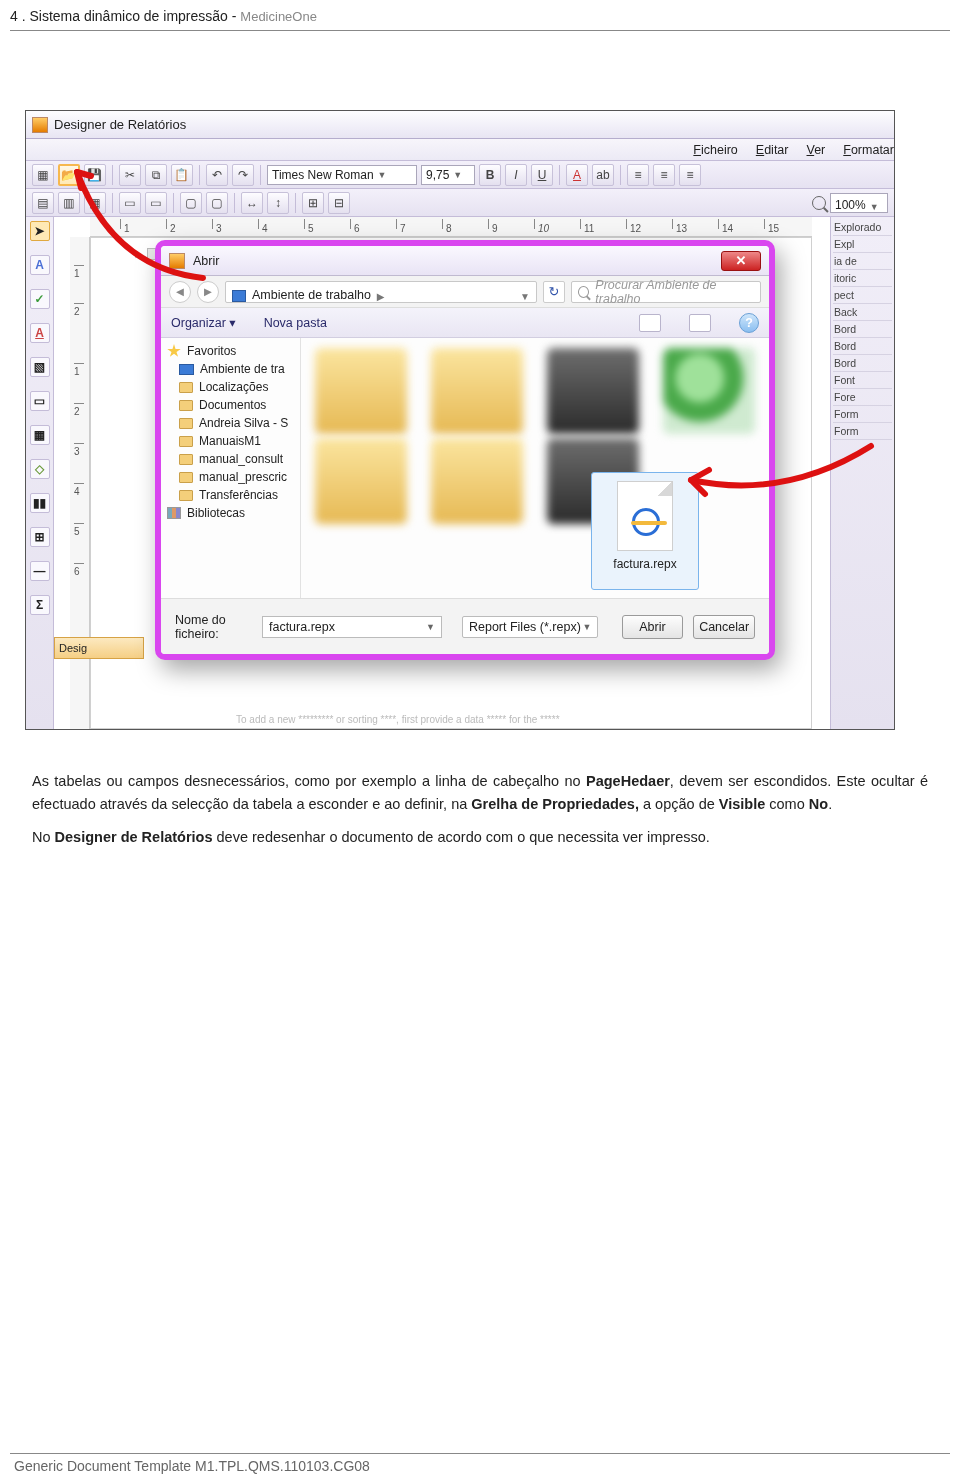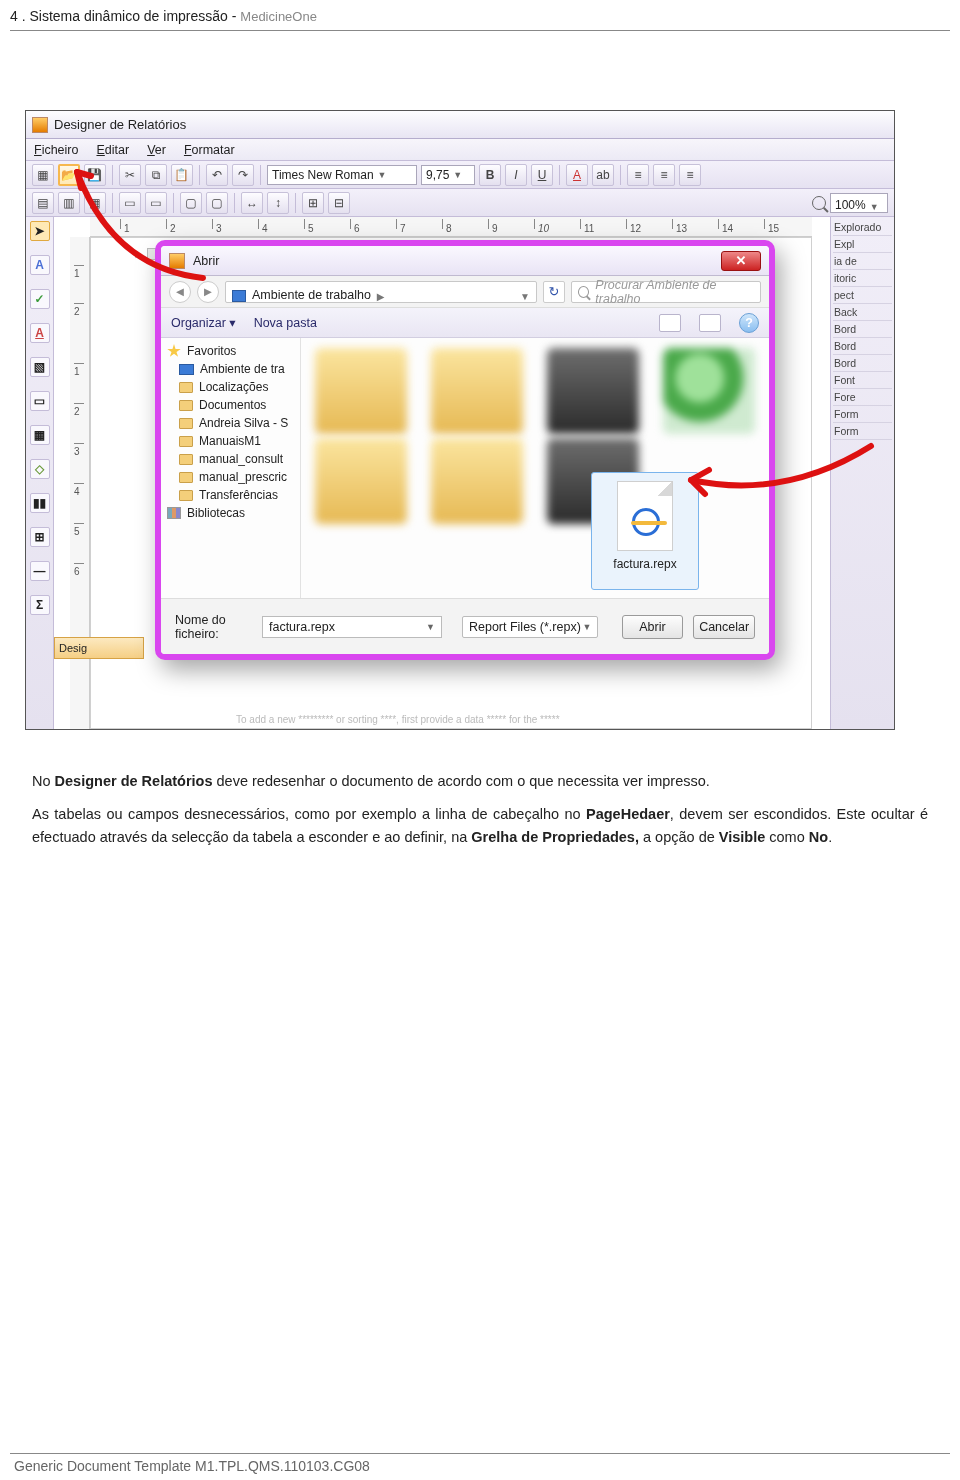--- a/index.html
+++ b/index.html
@@ -52,20 +52,21 @@
     background:linear-gradient(#ffcc66,#e57c00);border:1px solid #b86;
   }
   .menubar {
     height: 22px;
     background: linear-gradient(#f7f5fb,#eceaf5);
     border-bottom: 1px solid #c4bcd8;
     display:flex;align-items:center;
     padding-left:8px;
     font-size:12.5px;
     gap: 18px;
+    justify-content: flex-end;
   }
   .menubar span { text-decoration: underline; text-decoration-color: transparent; }
   .menubar span::first-letter { text-decoration: underline; }
   .toolbar1, .toolbar2 {
     height: 28px;
     background: linear-gradient(#f3f0fa,#e6e2f1);
     border-bottom:1px solid #c4bcd8;
     display:flex;align-items:center;
     padding: 0 6px;
     gap: 4px;
@@ -166,21 +167,21 @@
     display:flex;align-items:flex-end;padding:0 6px;gap:6px;
   }
   .crumb .deskic{width:14px;height:12px;background:#3b7bd6;border:1px solid #2a5aa0;}
   .crumb .carrow{color:#777;font-size:10px;}
   .reload{width:22px;height:22px;border:1px solid #ccc;background:#fff;display:flex;align-items:center;justify-content:center;color:#35a;font-size:13px;border-radius:2px;}
   .searchbox{width:190px;height:22px;border:1px solid #c8c8c8;background:#fff;border-radius:2px;display:flex;align-items:center;padding:0 6px;color:#999;}
   .searchbox .sic{width:12px;height:12px;border:1.5px solid #999;border-radius:50%;margin-right:6px;position:relative;}
   .searchbox .sic::after{content:"";position:absolute;width:5px;height:1.5px;background:#999;bottom:-2px;right:-3px;transform:rotate(45deg);}
   .dlg-toolbar{
     height:30px;background:linear-gradient(#f4f3fb,#e9e6f3);border-bottom:1px solid #d2cee0;
-    display:flex;align-items:center;padding:0 10px;gap:18px;color:#2a2a6a;
+    display:flex;align-items:center;padding:0 10px;gap:28px;color:#2a2a6a;
   }
   .dlg-toolbar .spacer{flex:1;}
   .tb-sq{width:22px;height:18px;border:1px solid #b9b4cc;background:#fff;border-radius:2px;}
   .tb-help{width:20px;height:20px;border:1px solid #6aa0d6;border-radius:10px;background:linear-gradient(#cfe6fb,#8abef0);color:#fff;display:flex;align-items:center;justify-content:center;font-weight:bold;}
   .dlg-body{position:absolute;top:92px;left:0;right:0;bottom:56px;display:flex;}
   .dlg-tree{
     width:158px;border-right:1px solid #e2e2e2;padding:6px 6px;font-size:12px;
     display:flex;flex-direction:column;gap:4px;overflow:hidden;
   }
   .tree-item{display:flex;align-items:center;gap:6px;white-space:nowrap;overflow:hidden;color:#222;}
@@ -566,21 +567,21 @@
     <path d="M4 4 L18 8 M4 4 L8 20"></path>
   </svg>
   <svg class="arrow-red" style="top:330px;left:660px;width:190px;height:80px;">
     <path d="M186 6 Q 100 60 6 40"></path>
     <path d="M6 40 L24 30 M6 40 L20 54"></path>
   </svg>
 </div>
 
 <div class="bodytext">
   <p>
+    <span>As tabelas ou campos desnecessários, como por exemplo a linha de cabeçalho no </span><b>PageHedaer</b><span>, devem ser escondidos. Este ocultar é efectuado através da selecção da tabela a esconder e ao definir, na </span><b>Grelha de Propriedades,</b><span> a opção de </span><b>Visible</b><span> como </span><b>No</b><span>.</span>
+  </p>
+  <p>
     <span>No </span><b>Designer de Relatórios</b><span> deve redesenhar o documento de acordo com o que necessita ver impresso.</span>
   </p>
-  <p>
-    <span>As tabelas ou campos desnecessários, como por exemplo a linha de cabeçalho no </span><b>PageHedaer</b><span>, devem ser escondidos. Este ocultar é efectuado através da selecção da tabela a esconder e ao definir, na </span><b>Grelha de Propriedades,</b><span> a opção de </span><b>Visible</b><span> como </span><b>No</b><span>.</span>
-  </p>
 </div>
 
 <div class="footer-line"></div>
 <div class="footer-text">Generic Document Template M1.TPL.QMS.110103.CG08</div>
 
 </body></html>

